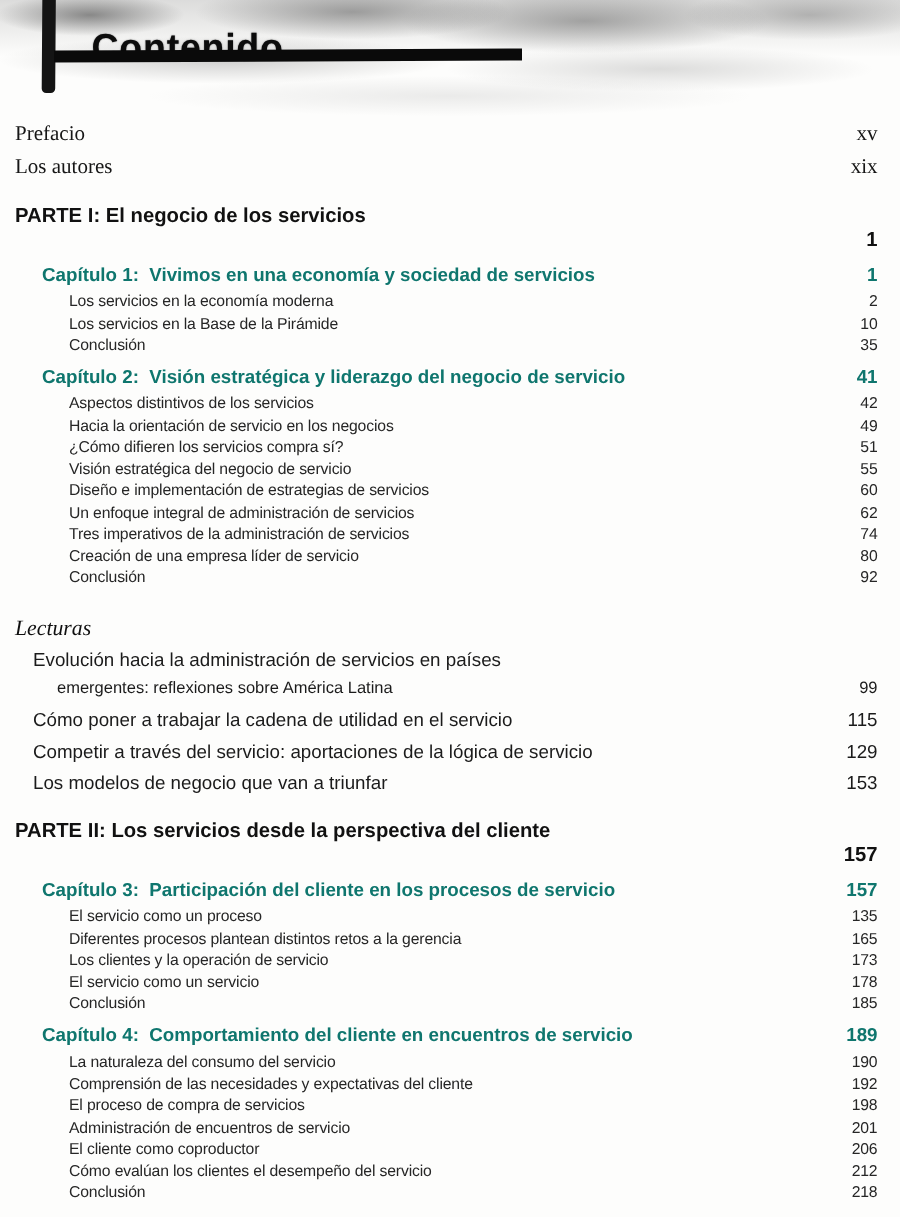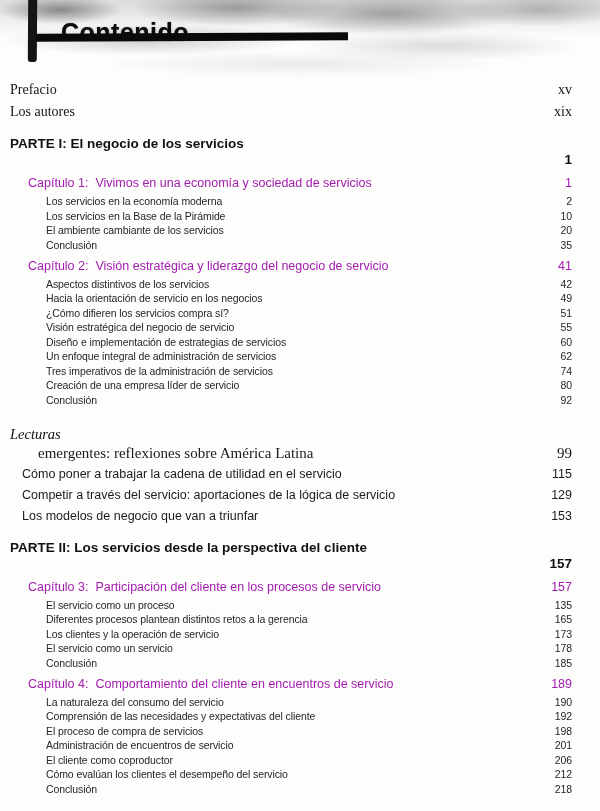--- a/index.html
+++ b/index.html
@@ -34,33 +34,33 @@
   .title{
     position:absolute;left:45px;top:2px;margin:16px;
     font-size:25px;font-weight:bold;letter-spacing:.5px;
     color:#0c0c0c;text-shadow:0 0 1px rgba(0,0,0,.55);
   }
   .title-bar{
     position:absolute;left:36px;top:33px;width:312px;height:8px;
     background:#0a0a0a;transform:rotate(-.25deg);
   }
   .toc{
-    position:absolute;left:10px;top:76px;right:28px;
+    position:absolute;left:10px;top:76px;right:15px;
   }
   .row{display:flex;align-items:baseline;}
   .row .t{white-space:pre;}
   .row .p{margin-left:auto;padding-left:8px;}
   .lv-front{font-family:"Liberation Serif",serif;font-size:14px;line-height:16px;margin-top:6px;color:#161616;}
   .lv-part{font-size:13.5px;font-weight:bold;line-height:16px;margin-top:16px;color:#111;flex-direction:column;}
-  .lv-chapter{font-size:12.5px;font-weight:normal;line-height:15px;margin-top:8px;margin-left:18px;color:#a21caf;justify-content:space-between;}
+  .lv-chapter{font-size:12.5px;font-weight:bold;line-height:15px;margin-top:8px;margin-left:18px;color:#0f766e;justify-content:space-between;}
   .lv-sub{font-size:10.5px;line-height:11px;margin-top:3.5px;margin-left:36px;letter-spacing:-.1px;color:#262626;}
   .lv-chapter + .lv-sub{margin-top:5px;}
   .lv-lecturas{font-family:"Liberation Serif",serif;font-style:italic;font-size:14.5px;line-height:16px;margin-top:20px;color:#101010;text-align:center;}
   .lv-reading{font-size:12.5px;line-height:15px;margin-top:6px;margin-left:12px;color:#1b1b1b;}
-  .lv-reading2{font-size:15px;line-height:15px;margin-top:4px;margin-left:28px;color:#1b1b1b;font-family:Liberation Serif, serif;}
+  .lv-reading2{font-size:11px;line-height:15px;margin-top:4px;margin-left:28px;color:#1b1b1b;}
 </style>
 </head>
 <body>
 
 <div class="scan-top"></div>
 <div class="left-strip"></div>
 <h1 class="title">Contenido</h1>
 <div class="title-bar"></div>
 
 <main class="toc">
@@ -82,24 +82,20 @@
     </div>
     <div class="row lv-sub">
       <span class="t">Los servicios en la economía moderna</span>
       <span class="p">2</span>
     </div>
     <div class="row lv-sub">
       <span class="t">Los servicios en la Base de la Pirámide</span>
       <span class="p">10</span>
     </div>
     <div class="row lv-sub">
-      <span class="t">El ambiente cambiante de los servicios</span>
-      <span class="p">20</span>
-    </div>
-    <div class="row lv-sub">
       <span class="t">Conclusión</span>
       <span class="p">35</span>
     </div>
     <div class="row lv-chapter">
       <span class="t">Capítulo 2:  Visión estratégica y liderazgo del negocio de servicio</span>
       <span class="p">41</span>
     </div>
     <div class="row lv-sub">
       <span class="t">Aspectos distintivos de los servicios</span>
       <span class="p">42</span>
@@ -133,20 +129,24 @@
       <span class="p">80</span>
     </div>
     <div class="row lv-sub">
       <span class="t">Conclusión</span>
       <span class="p">92</span>
     </div>
     <div class="row lv-lecturas">
       <span class="t">Lecturas</span>
       <span class="p"></span>
     </div>
+    <div class="row lv-reading">
+      <span class="t">Evolución hacia la administración de servicios en países</span>
+      <span class="p"></span>
+    </div>
     <div class="row lv-reading2">
       <span class="t">emergentes: reflexiones sobre América Latina</span>
       <span class="p">99</span>
     </div>
     <div class="row lv-reading">
       <span class="t">Cómo poner a trabajar la cadena de utilidad en el servicio</span>
       <span class="p">115</span>
     </div>
     <div class="row lv-reading">
       <span class="t">Competir a través del servicio: aportaciones de la lógica de servicio</span>

